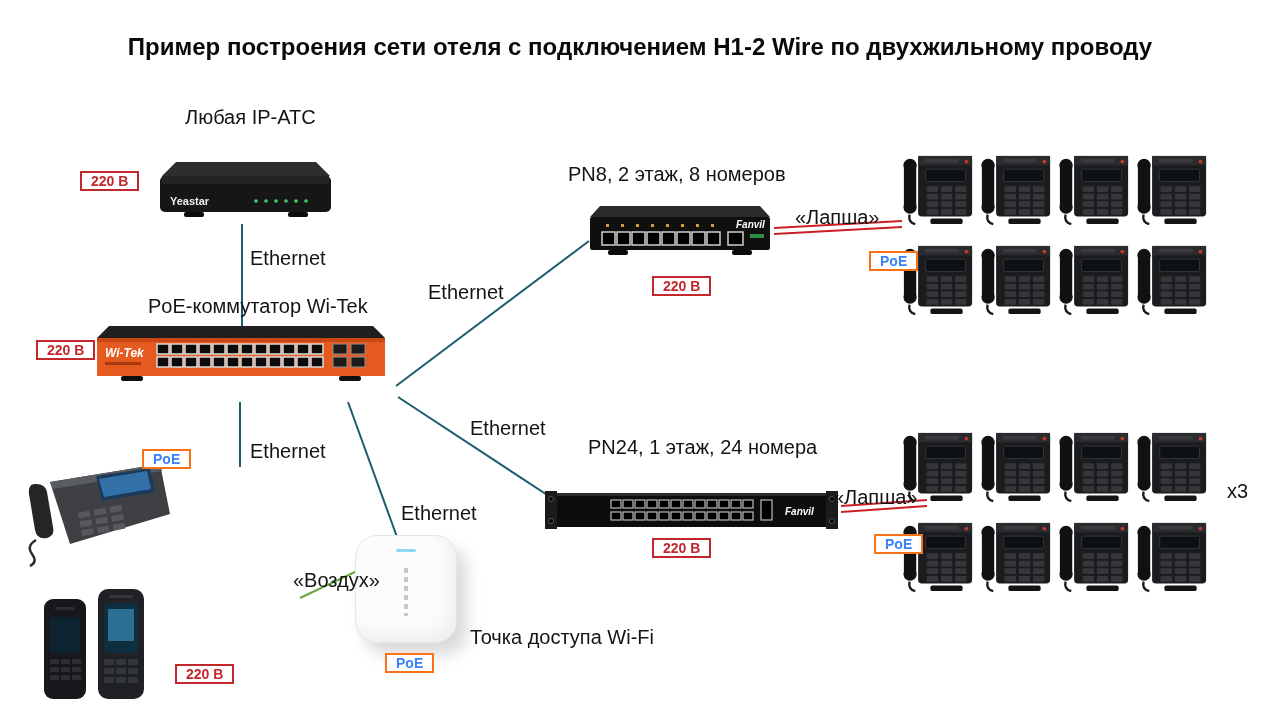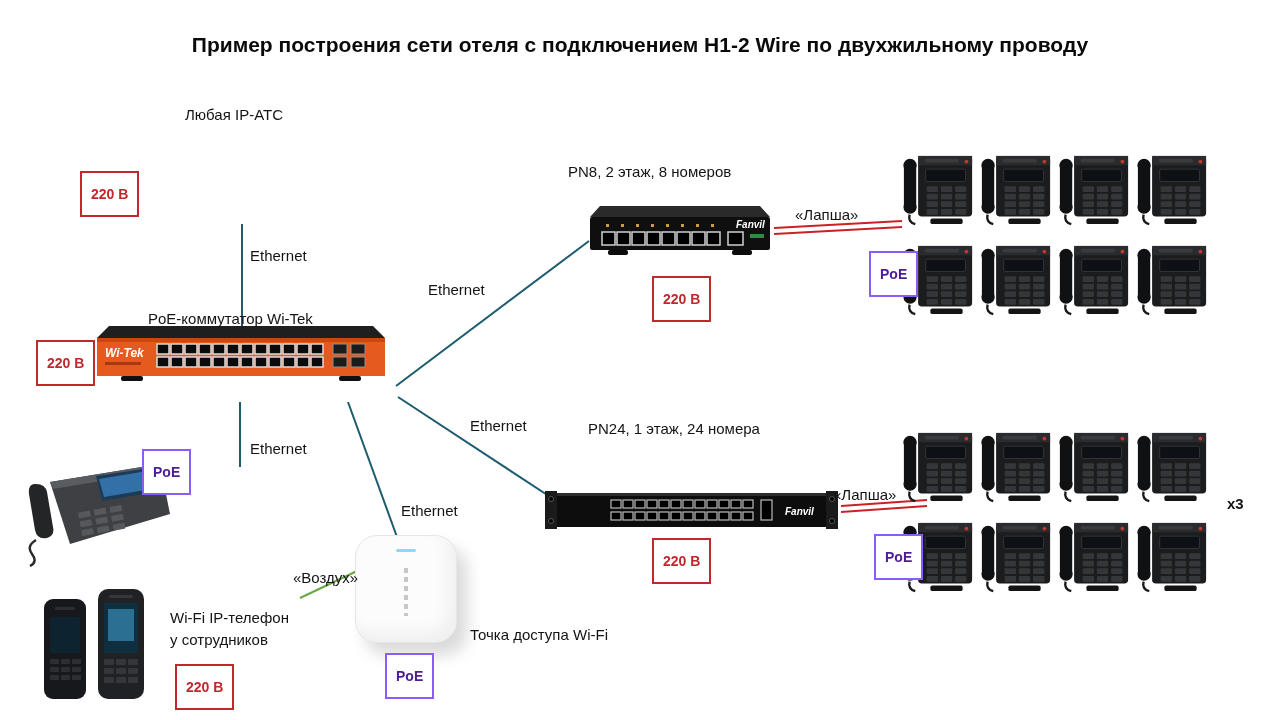--- a/index.html
+++ b/index.html
@@ -1,23 +1,23 @@
 <!DOCTYPE html>
 <html><head>
 <meta charset="utf-8">
 <style>
   html,body{margin:0;padding:0;background:#fff;}
   .canvas{position:relative;width:1280px;height:720px;background:#fff;font-family:"Liberation Sans",sans-serif;overflow:hidden;}
-  .title{position:absolute;top:33px;left:0;width:100%;text-align:center;font-size:21px;font-weight:bold;color:#0a0a0a;}
+  .title{position:absolute;top:33px;left:0;width:100%;text-align:center;font-size:24px;font-weight:bold;color:#0a0a0a;}
   .lines{position:absolute;left:0;top:0;}
-  .lbl{position:absolute;font-size:15px;color:#141414;white-space:nowrap;}
+  .lbl{position:absolute;font-size:20px;color:#141414;white-space:nowrap;}
   .lbl2 div{line-height:22px;}
-  .badge{position:absolute;font-size:14px;font-weight:bold;background:#fff;padding:13px 9px;white-space:nowrap;}
+  .badge{position:absolute;font-size:14px;font-weight:bold;background:#fff;padding:0 9px;white-space:nowrap;}
   .badge.power{color:#c1272d;border:2px solid #c1272d;}
-  .badge.poe{color:#4c1d95;border:2px solid #8b5cf6;}
+  .badge.poe{color:#3b82f6;border:2px solid #f97316;}
   .dev{position:absolute;}
   .phone-grid{position:absolute;display:grid;grid-template-columns:repeat(4,76px);gap:10px 2px;}
   .phone{width:72px;height:80px;}
   .phone svg{display:block;}
   .ap{position:absolute;left:355px;top:535px;width:100px;height:106px;background:#fcfcfc;border:1px solid #e6e6e6;border-radius:22px;box-shadow:10px 12px 16px rgba(0,0,0,.15), inset -8px -10px 16px rgba(0,0,0,.05);}
   .ap-led{position:absolute;top:13px;left:50%;transform:translateX(-50%);width:20px;height:3px;background:#8fd6f7;border-radius:2px;}
   .ap-slots{position:absolute;top:32px;bottom:26px;left:50%;width:4px;transform:translateX(-50%);background:repeating-linear-gradient(to bottom,#c7c7c7 0 5px,transparent 5px 9px);}
 </style>
 </head>
 <body>
@@ -69,20 +69,38 @@
       <line x1="300" y1="598" x2="357" y2="571"></line>
     </g>
     <g stroke="#cc2027" stroke-width="2">
       <line x1="774" y1="228" x2="902" y2="221"></line>
       <line x1="774" y1="234" x2="902" y2="227"></line>
       <line x1="841" y1="506" x2="927" y2="500"></line>
       <line x1="841" y1="512" x2="927" y2="506"></line>
     </g>
   </svg>
 
+  <div class="dev" style="left:158px;top:160px;">
+    <svg viewBox="0 0 175 62" width="175" height="62">
+      <path d="M18 2 L158 2 L172 16 L4 16 Z" fill="#2e2e2e"></path>
+      <rect x="2" y="16" width="171" height="36" rx="5" fill="#161616"></rect>
+      <rect x="4" y="16" width="167" height="8" fill="#242424"></rect>
+      <text x="12" y="45" fill="#eeeeee" font-size="11" font-weight="bold">Yeastar</text>
+      <g fill="#45d06a">
+        <circle cx="98" cy="41" r="1.8"></circle>
+          <circle cx="108" cy="41" r="1.8"></circle>
+          <circle cx="118" cy="41" r="1.8"></circle>
+        <circle cx="128" cy="41" r="1.8"></circle>
+          <circle cx="138" cy="41" r="1.8"></circle>
+          <circle cx="148" cy="41" r="1.8"></circle>
+      </g>
+      <rect x="26" y="52" width="20" height="5" rx="2" fill="#0c0c0c"></rect>
+      <rect x="130" y="52" width="20" height="5" rx="2" fill="#0c0c0c"></rect>
+    </svg>
+  </div>
 
   <div class="dev" style="left:95px;top:324px;">
     <svg viewBox="0 0 292 58" width="292" height="58">
       <path d="M14 2 L278 2 L290 14 L2 14 Z" fill="#1f1f1f"></path>
       <rect x="2" y="14" width="288" height="38" fill="#e55a1f"></rect>
       <rect x="2" y="14" width="288" height="4" fill="#c84715"></rect>
       <text x="10" y="33" fill="#ffffff" font-size="12" font-weight="bold" font-style="italic">Wi-Tek</text>
       <rect x="10" y="38" width="36" height="3" fill="#a83810"></rect>
       <g fill="#0b0b0b" stroke="#dcdcdc" stroke-width="1.5">
         <rect x="62" y="20" width="12" height="10"></rect>
@@ -334,29 +352,25 @@
         </svg>
       </div>
       <div class="phone">
         <svg viewBox="0 0 76 84" width="72" height="80">
           <use href="#phone-shape"></use>
         </svg>
       </div>
     </div>
 
   <div class="lbl" style="left:185px;top:106px;">Любая IP-АТС</div>
-  <div class="lbl" style="left:148px;top:310px;text-align:center;">PoE-коммутатор Wi-Tek</div>
+  <div class="lbl" style="left:148px;top:295px;text-align:center;">PoE-коммутатор Wi-Tek</div>
   <div class="lbl" style="left:568px;top:163px;">PN8, 2 этаж, 8 номеров</div>
-  <div class="lbl" style="left:588px;top:420px;">PN24, 1 этаж, 24 номера</div>
-  <div class="lbl lbl2" style="left:170px;top:607px;">
-    <div>Wi-Fi IP-телефон</div>
-    <div>у сотрудников</div>
-  </div>
+  <div class="lbl" style="left:588px;top:436px;">PN24, 1 этаж, 24 номера</div>
   <div class="lbl" style="left:470px;top:626px;">Точка доступа Wi-Fi</div>
-  <div class="lbl" style="left:1227px;top:495px;font-weight:bold;">x3</div>
+  <div class="lbl" style="left:1227px;top:480px;">x3</div>
 
   <div class="lbl" style="left:250px;top:247px;">Ethernet</div>
   <div class="lbl" style="left:428px;top:281px;">Ethernet</div>
   <div class="lbl" style="left:470px;top:417px;">Ethernet</div>
   <div class="lbl" style="left:250px;top:440px;">Ethernet</div>
   <div class="lbl" style="left:401px;top:502px;">Ethernet</div>
   <div class="lbl" style="left:795px;top:206px;">«Лапша»</div>
   <div class="lbl" style="left:833px;top:486px;">«Лапша»</div>
   <div class="lbl" style="left:255px;top:569px;margin-left:38px;">«Воздух»</div>
 

